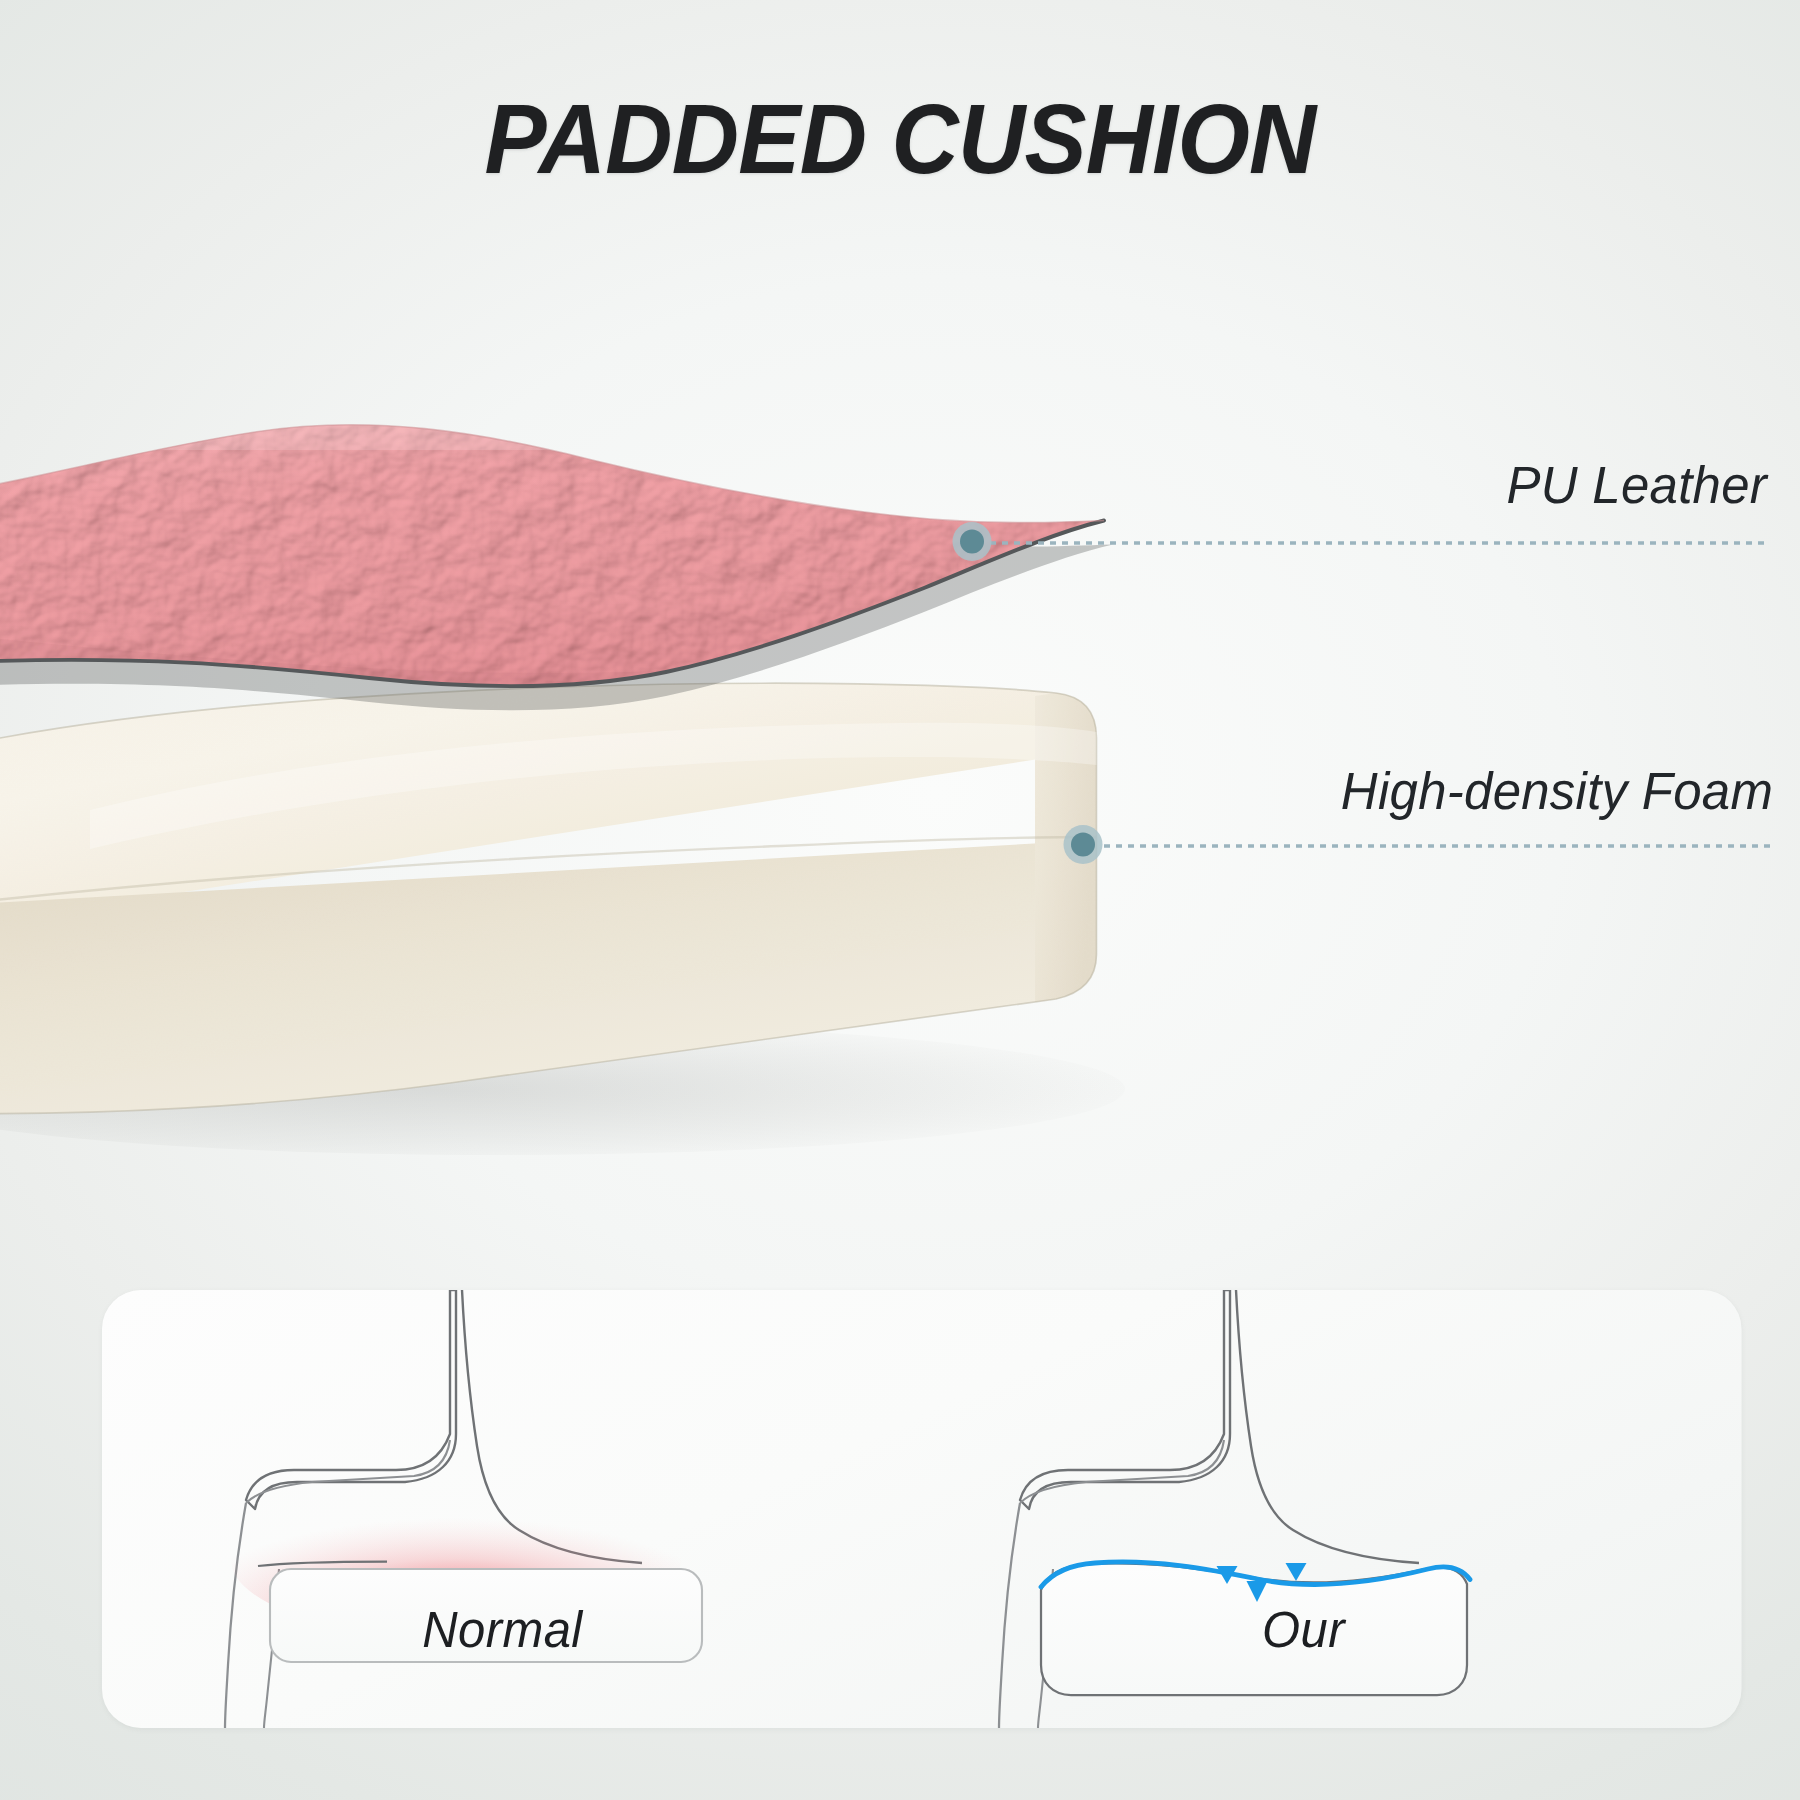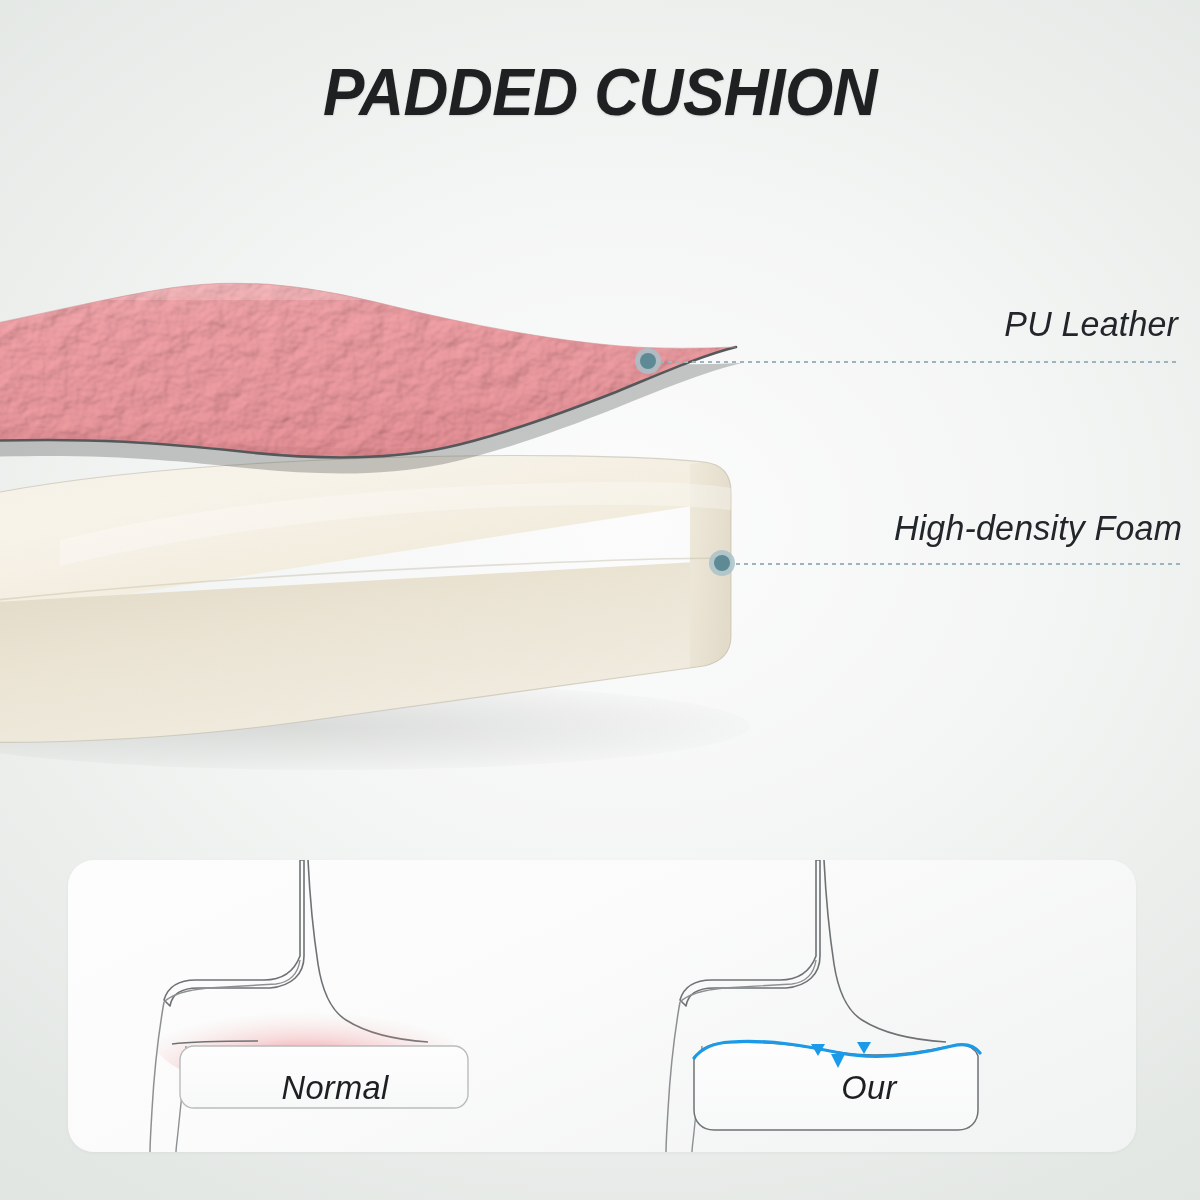--- a/index.html
+++ b/index.html
@@ -77,20 +77,21 @@
   
   #compare-panel {
     position: absolute;
     left: 68px;
     top: 860px;
     width: 1068px;
     height: 292px;
     border-radius: 26px;
     background: linear-gradient(155deg, #fdfdfd 0%, #fafbfa 42%, #f4f6f5 78%, #f0f3f1 100%);
     box-shadow: 0 1px 3px rgba(140,150,145,0.10);
+    padding-left: 25px;
   }
 
   .compare-half {
     position: absolute;
     top: 0;
     width: 534px;
     height: 292px;
   }
   #half-normal { left: 0; }
   #half-our { left: 534px; }

